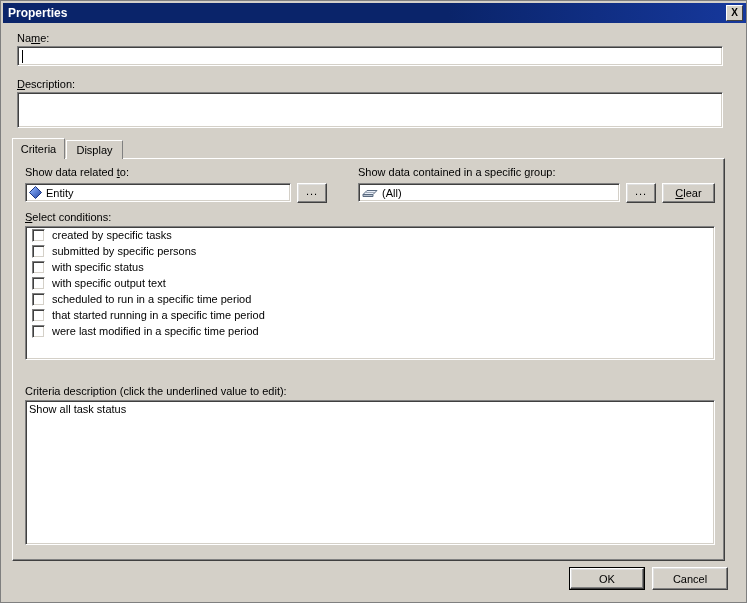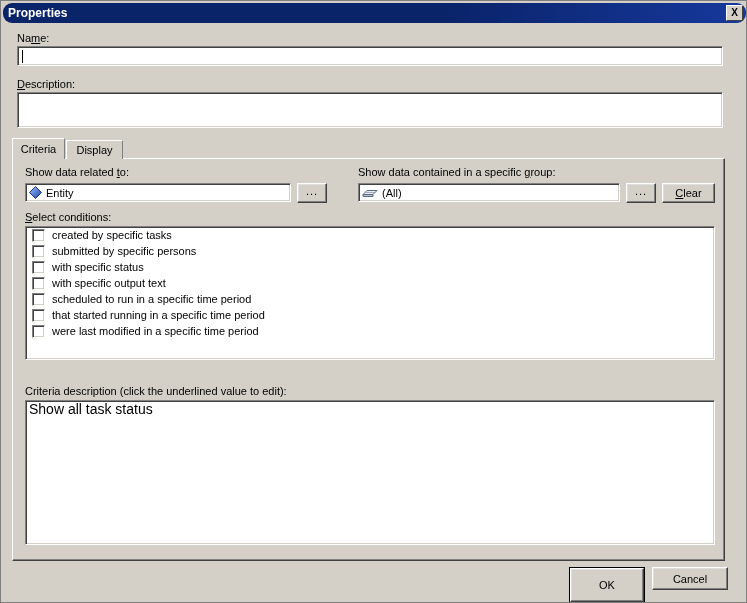--- a/index.html
+++ b/index.html
@@ -27,21 +27,20 @@
   
   #titlebar {
     position: absolute;
     left: 2px;
     top: 2px;
     width: 743px;
     height: 20px;
     background: linear-gradient(to right, #0a246a 0%, #0a246a 60%, #16389c 100%);
     display: flex;
     align-items: center;
-    border-radius: 9px;
   }
   #title-text {
     color: #ffffff;
     font-size: 12px;
     font-weight: bold;
     margin-left: 5px;
     letter-spacing: 0px;
     font-family: "Liberation Sans", sans-serif;
   }
   #titlebar-spacer { flex: 1; }
@@ -262,26 +261,26 @@
   
   #critdesc-label { left: 24px; top: 384px; }
   #critdesc-box {
     position: absolute;
     left: 24px; top: 399px;
     width: 690px; height: 145px;
     padding: 2px 3px;
     overflow: hidden;
   }
   #critdesc-text {
-    font-size: 14px;
+    font-size: 11px;
     line-height: 13px;
   }
 
   
-  #ok-button     { left: 568px; top: 566px; width: 76px; height: 36px; }
+  #ok-button     { left: 568px; top: 566px; width: 76px; height: 23px; }
   #cancel-button { left: 651px; top: 566px; width: 76px; height: 23px; }
 </style>
 </head>
 <body>
 
 <div id="dialog">
 
   <div id="titlebar">
     <span id="title-text">Properties</span>
     <span id="titlebar-spacer"></span>

